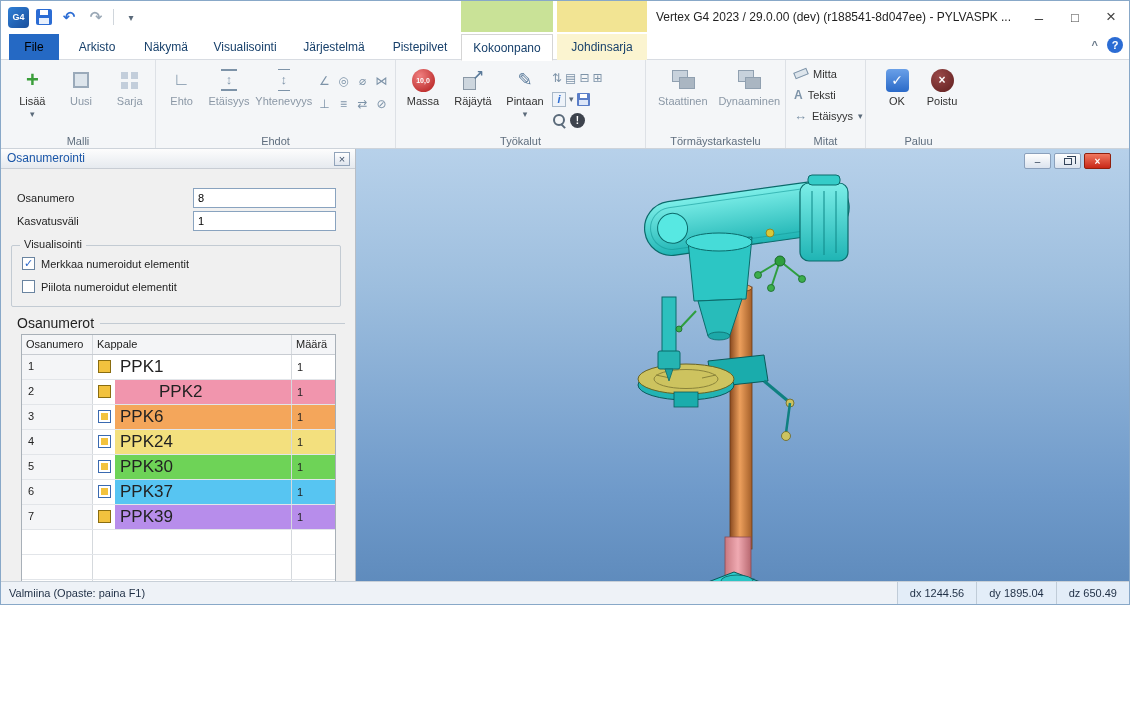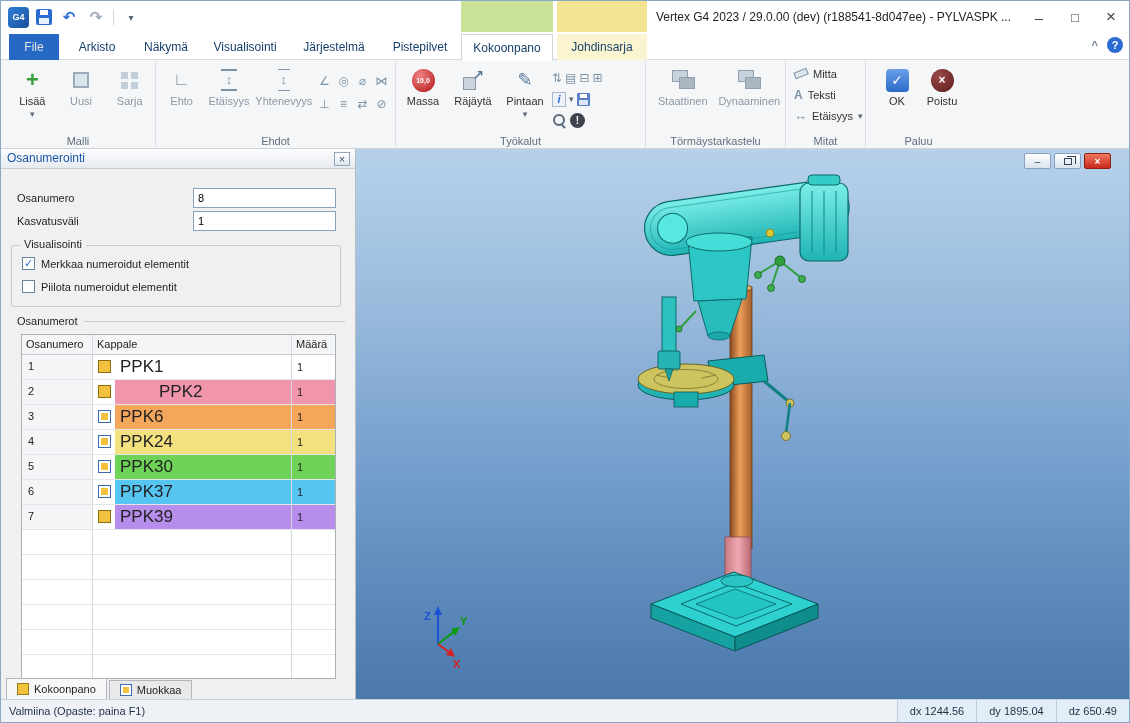--- a/index.html
+++ b/index.html
@@ -1,18 +1,18 @@
 <!DOCTYPE html>
 <html><head>
 <meta charset="utf-8">
 <style>
 *{box-sizing:border-box;margin:0;padding:0}
 html,body{width:1130px;height:723px;overflow:hidden}
 body{font-family:"Liberation Sans","DejaVu Sans",sans-serif;font-size:12px;color:#222;background:#fff}
-.app{position:relative;width:1130px;height:723px;border:1px solid #88a8c8;background:#fff;overflow:hidden}
+.app{position:relative;width:1130px;height:605px;border:1px solid #88a8c8;background:#fff;overflow:hidden}
 
 
 .titlebar{position:absolute;top:0;left:0;right:0;height:32px;background:#fff}
 .ctx-strip{position:absolute;top:0;height:31px}
 .ctx-strip.green{left:460px;width:92px}
 .ctx-strip.yellow{left:556px;width:90px}
 .qat{position:absolute;left:7px;top:4px;display:flex;align-items:center;gap:7px;height:24px}
 .logo{width:21px;height:21px;border-radius:4px;background:linear-gradient(135deg,#2f7fd6,#1a4f9c);color:#fff;font-size:9px;font-weight:bold;display:flex;align-items:center;justify-content:center;cursor:default}
 .qbtn{display:inline-flex;align-items:center;justify-content:center;width:20px;height:20px;font-size:15px;color:#2b6cd4;cursor:default}
 .qbtn.save{position:relative;width:16px;height:16px;background:#2b6cd4;border-radius:2px}
@@ -27,21 +27,21 @@
 .wtitle{position:absolute;top:0;right:118px;height:32px;line-height:32px;font-size:12px;color:#1f1f1f;white-space:nowrap}
 .winbtns{position:absolute;top:0;right:0;height:32px;display:flex}
 .wbtn{width:36px;height:32px;display:flex;align-items:center;justify-content:center;font-size:13px;color:#444;cursor:default}
 .i-min::before{content:"–";font-size:15px}
 .i-max::before{content:"□";font-size:13px}
 .i-close::before{content:"×";font-size:17px}
 
 
 .tabrow{position:absolute;top:31px;left:0;right:0;height:28px;background:#fff;border-bottom:1px solid #d8dce2}
 .tab{position:absolute;top:2px;height:26px;line-height:26px;text-align:center;font-size:12px;color:#17406b;cursor:default;white-space:nowrap}
-.tab.file{left:8px;width:50px;background:#2569c4;color:#e5e5e5;top:2px;height:26px}
+.tab.file{left:8px;width:50px;background:#2569c4;color:#000000;top:2px;height:26px}
 .t1{left:64px;width:64px}.t2{left:132px;width:66px}.t3{left:202px;width:84px}
 .t4{left:290px;width:86px}.t5{left:380px;width:78px}
 .t6{left:460px;width:92px}.t7{left:556px;width:90px;background:#fbf4d0}
 .tab.active{background:#fff;border:1px solid #d5d5d5;border-bottom:1px solid #fff;height:27px;z-index:2}
 .ribbon-extra{position:absolute;right:6px;top:5px;display:flex;align-items:center;gap:9px}
 .chev{color:#6a7a8a;font-size:11px;font-weight:bold}
 .chev::before{content:"^"}
 .help{width:16px;height:16px;border-radius:50%;background:#2b6cd4;color:#fff;font-size:11px;font-weight:bold;display:flex;align-items:center;justify-content:center}
 .i-help::before{content:"?"}
 
@@ -124,21 +124,21 @@
 .pclose::before{content:"×";font-size:11px}
 .frow-label{position:absolute;left:16px;font-size:11px;color:#1f1f1f}
 .pinput{position:absolute;left:192px;width:143px;height:20px;border:1px solid #89a3bf;background:#fff;font-size:11px;padding:1px 4px;font-family:inherit}
 .groupbox{position:absolute;left:10px;right:14px;top:96px;height:62px;border:1px solid #c3cbd3;border-radius:2px}
 .gblegend{position:absolute;top:-8px;left:8px;background:#f0f0f0;padding:0 4px;font-size:11px;color:#1f1f1f}
 .cbrow{position:absolute;left:10px;display:flex;align-items:center;gap:6px}
 .cbox{width:13px;height:13px;border:1px solid #6a84a0;background:#fff;display:flex;align-items:center;justify-content:center;font-size:11px;color:#2a66c8;font-weight:bold}
 .cbox.checked::before{content:"✓"}
 .cblabel{font-size:11px;color:#1f1f1f}
 .seclabel{position:absolute;left:16px;top:166px;right:10px;display:flex;align-items:center;gap:6px}
-.seclabel .txt{font-size:11px;color:#1f1f1f;white-space:nowrap}
+.seclabel .txt{font-size:14px;color:#1f1f1f;white-space:nowrap}
 .seclabel .line{flex:1;border-top:1px solid #c3cbd3}
 
 .ptable{position:absolute;left:20px;top:185px;width:315px;height:345px;background:#fff;border:1px solid #a8b0b8;display:flex;flex-direction:column}
 .thead{display:flex;height:20px;background:#f4f5f7;border-bottom:1px solid #c8ccd2;flex:0 0 auto}
 .th{font-size:11px;color:#222;padding:3px 4px;border-right:1px solid #d5d9dd;white-space:nowrap;overflow:hidden}
 .th.c1{width:71px}.th.c2{width:199px}.th.c3{flex:1;border-right:none}
 .tbody{flex:1;overflow:hidden}
 .trow{display:flex;height:25px;border-bottom:1px solid #e2e5e9}
 .c-num{width:71px;border-right:1px solid #d5d9dd;font-size:11px;padding:5px 0 0 6px}
 .c-num.filled{background:#f4f5f7}

